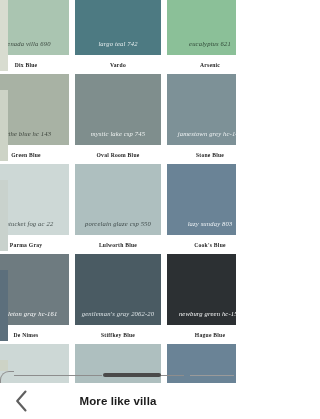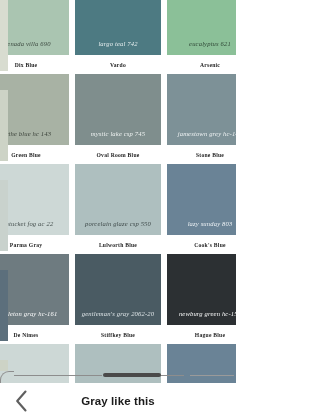--- a/index.html
+++ b/index.html
@@ -264,14 +264,14 @@
 </div>
 
 <div id="bottom-bar">
   <div id="back-button">
     <span>
       <svg width="13" height="22" viewBox="0 0 13 22" aria-hidden="true">
         <path d="M10.5 1.5 L2.2 11 L10.5 20.5" fill="none" stroke="#5f5f5f" stroke-width="2.1" stroke-linecap="round" stroke-linejoin="round"></path>
       </svg>
     </span>
   </div>
-  <div id="more-like-this">Gray like this</div>
+  <div id="more-like-this">More like villa</div>
 </div>
 
 </body></html>

